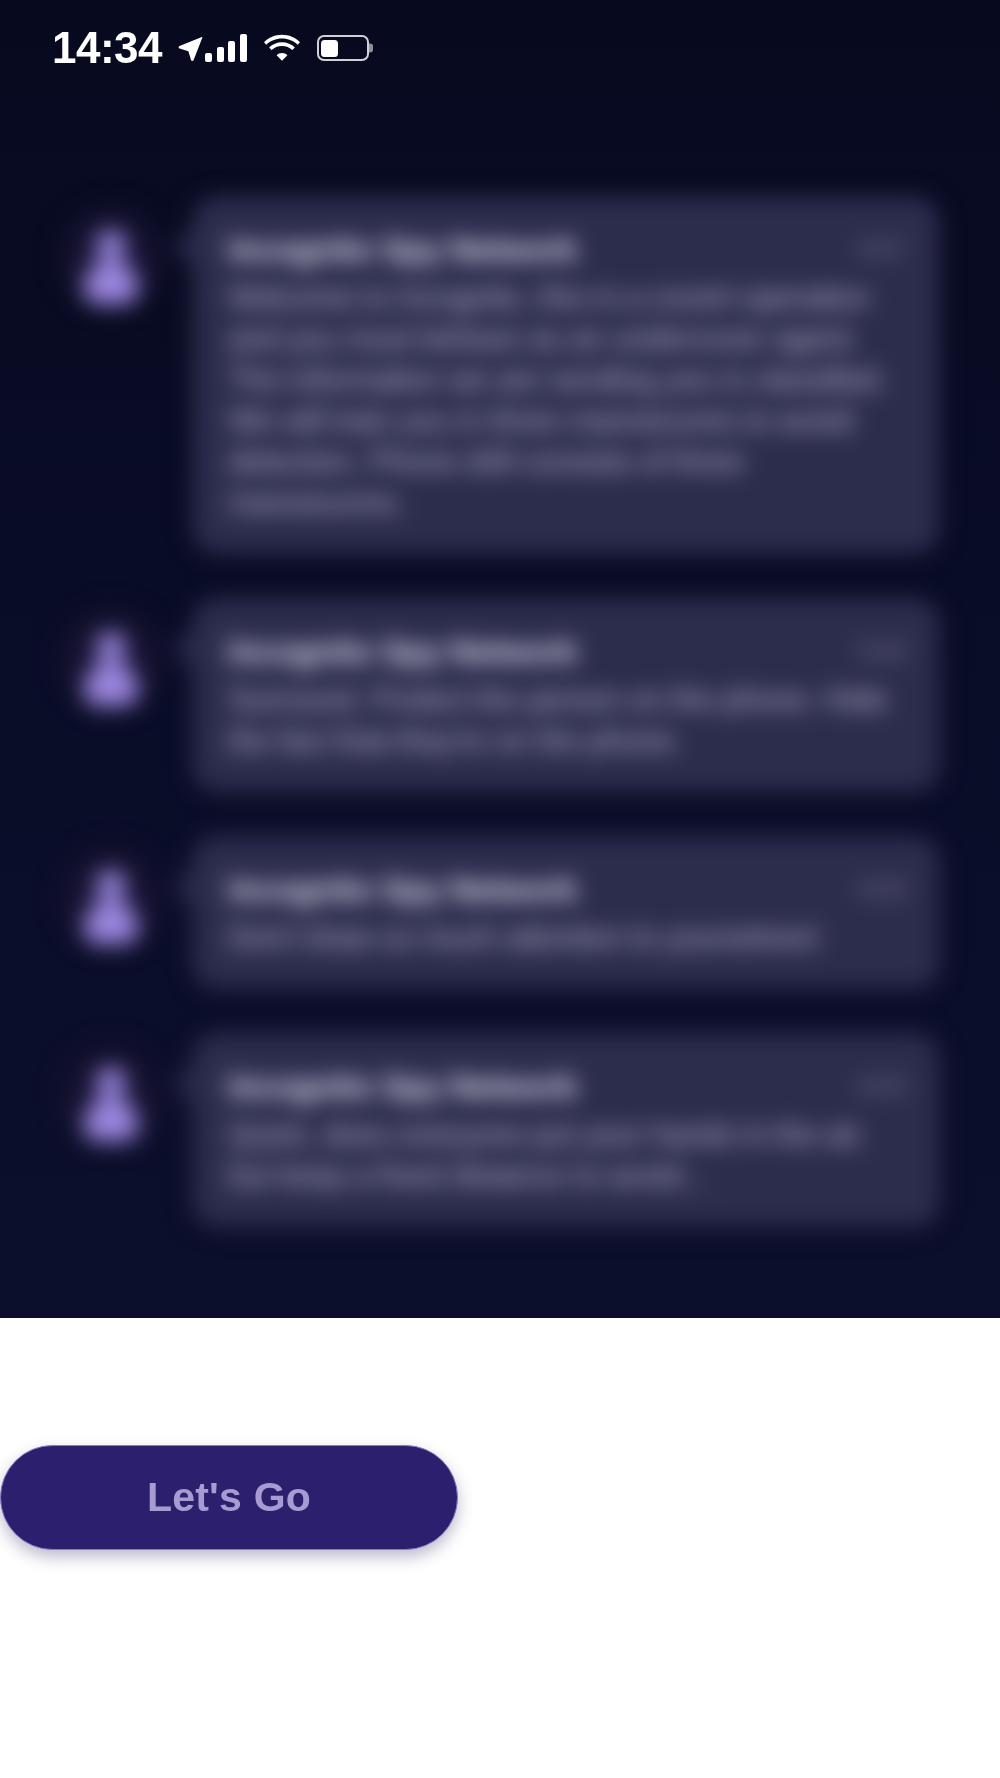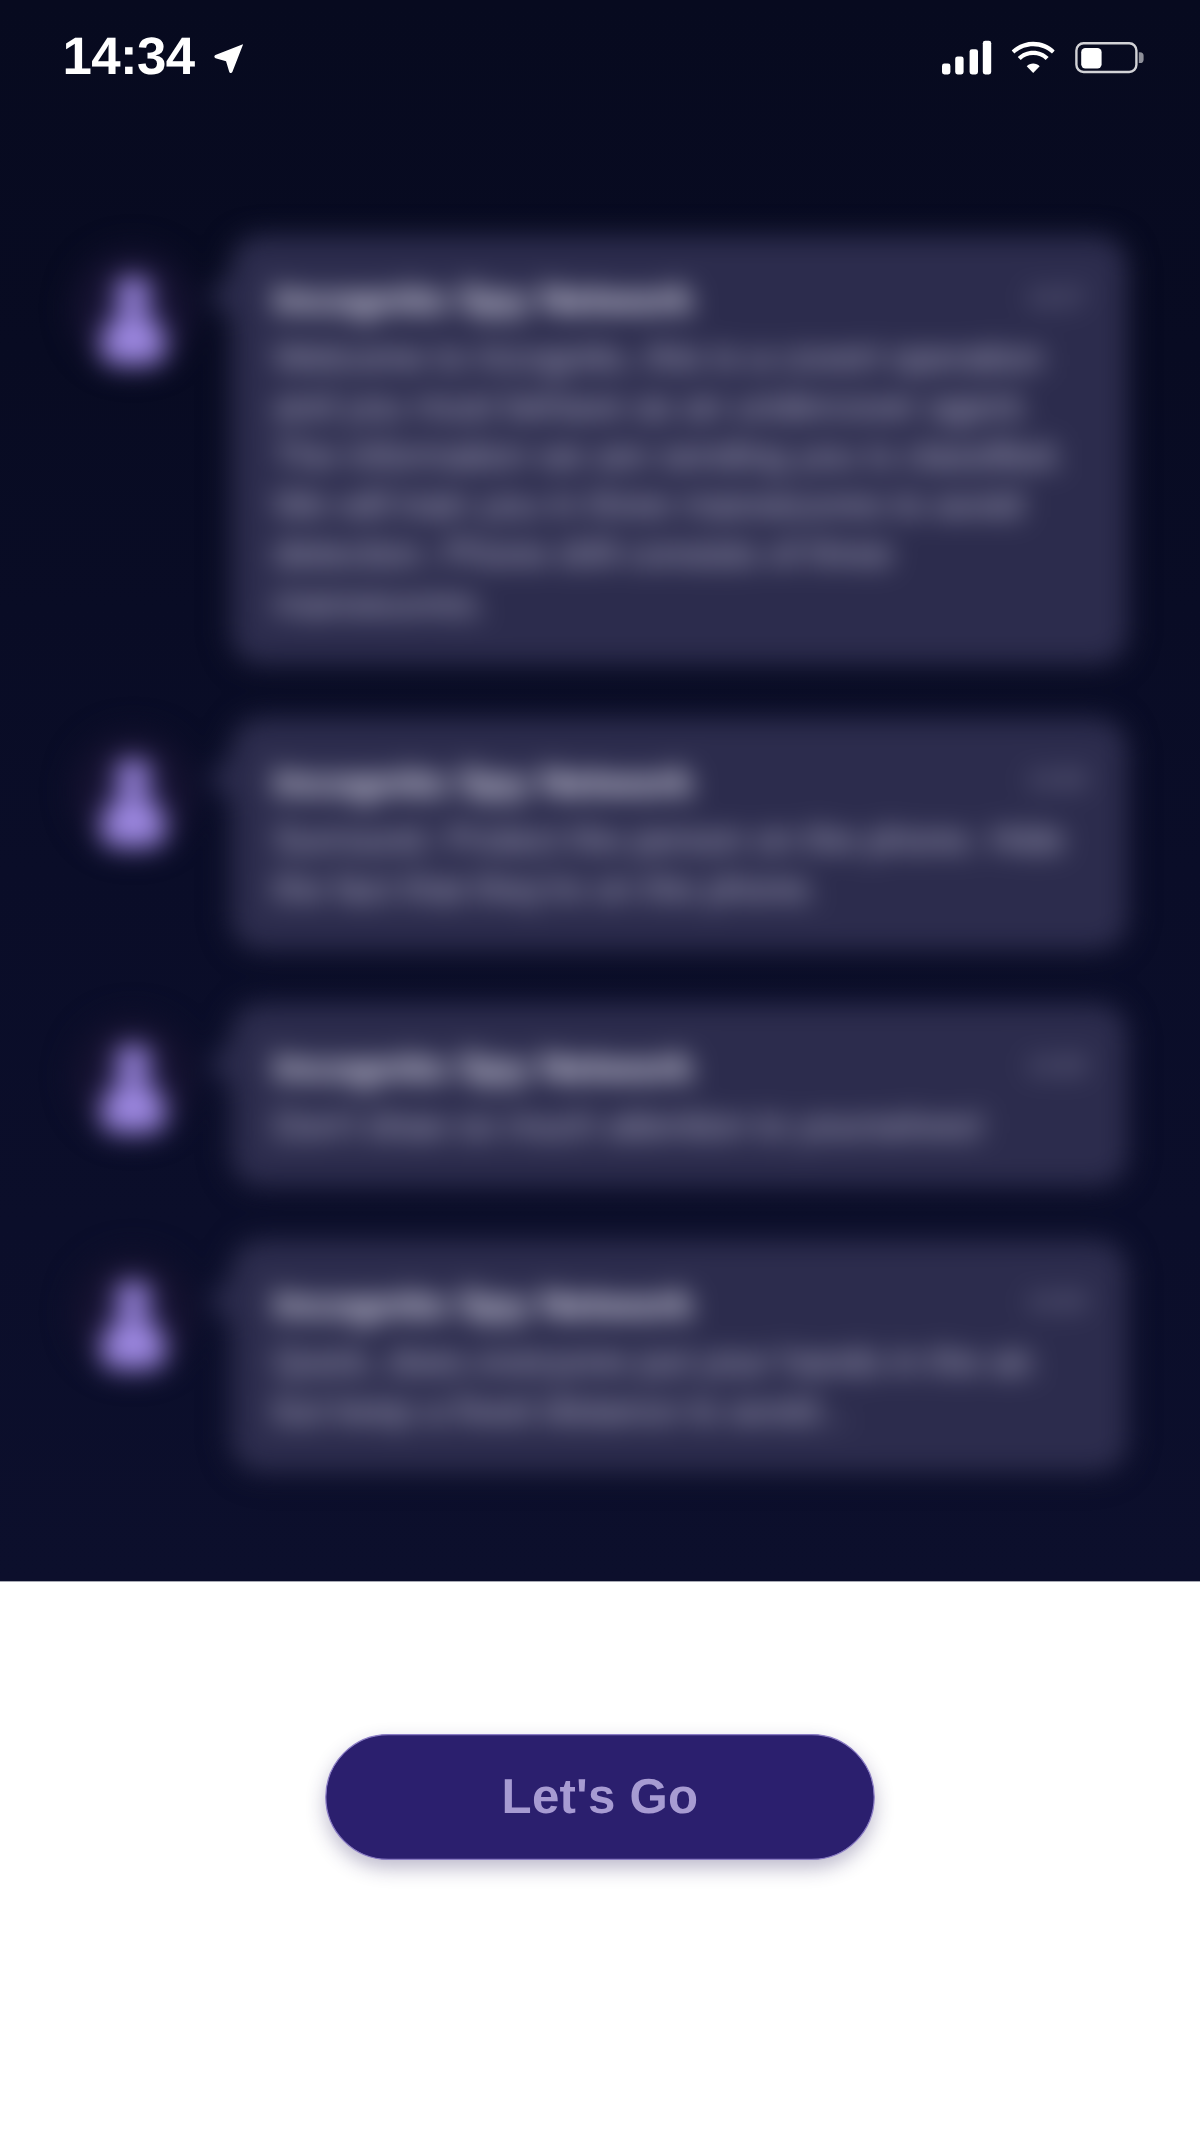--- a/index.html
+++ b/index.html
@@ -19,21 +19,21 @@
   
   #dark-area {
     position:absolute; left:0; top:0; width:1000px; height:1318px;
     background:linear-gradient(180deg,#070a1f 0%,#080b22 22%,#0a0d28 55%,#0c0f2c 100%);
     overflow:hidden;
   }
 
   
   #status-bar {
     position:absolute; left:0; top:0; width:1000px; height:96px;
-    display:flex; align-items:center; justify-content:space-between;
+    display:flex; align-items:center; justify-content:flex-start;
     padding:0 52px; z-index:40;
   }
   .status-left { display:flex; align-items:center; gap:13px; }
   #status-time {
     color:#ffffff; font-size:44px; font-weight:600;
     letter-spacing:-0.5px; line-height:1;
   }
   .status-right { display:flex; align-items:center; gap:17px; }
 
   
@@ -139,21 +139,21 @@
   #feed-fade {
     position:absolute; left:0; bottom:0; width:1000px; height:60px;
     background:linear-gradient(180deg, rgba(10,13,40,0) 0%, rgba(10,13,40,0.0) 100%);
     pointer-events:none; z-index:20;
   }
 
   
   #bottom-sheet {
     position:absolute; left:0; top:1318px; width:1000px; height:460px;
     background:#ffffff;
-    display:flex; align-items:flex-start; justify-content:center;
+    display:flex; align-items:flex-start; 
   }
   #lets-go-button {
     margin-top:127px;
     width:458px; height:105px;
     border-radius:53px;
     background:#2b1f6e;
     border:1.6px solid #8a7cc4;
     color:#a79bd2;
     font-size:41px; font-weight:600; letter-spacing:0.2px;
     display:flex; align-items:center; justify-content:center;

